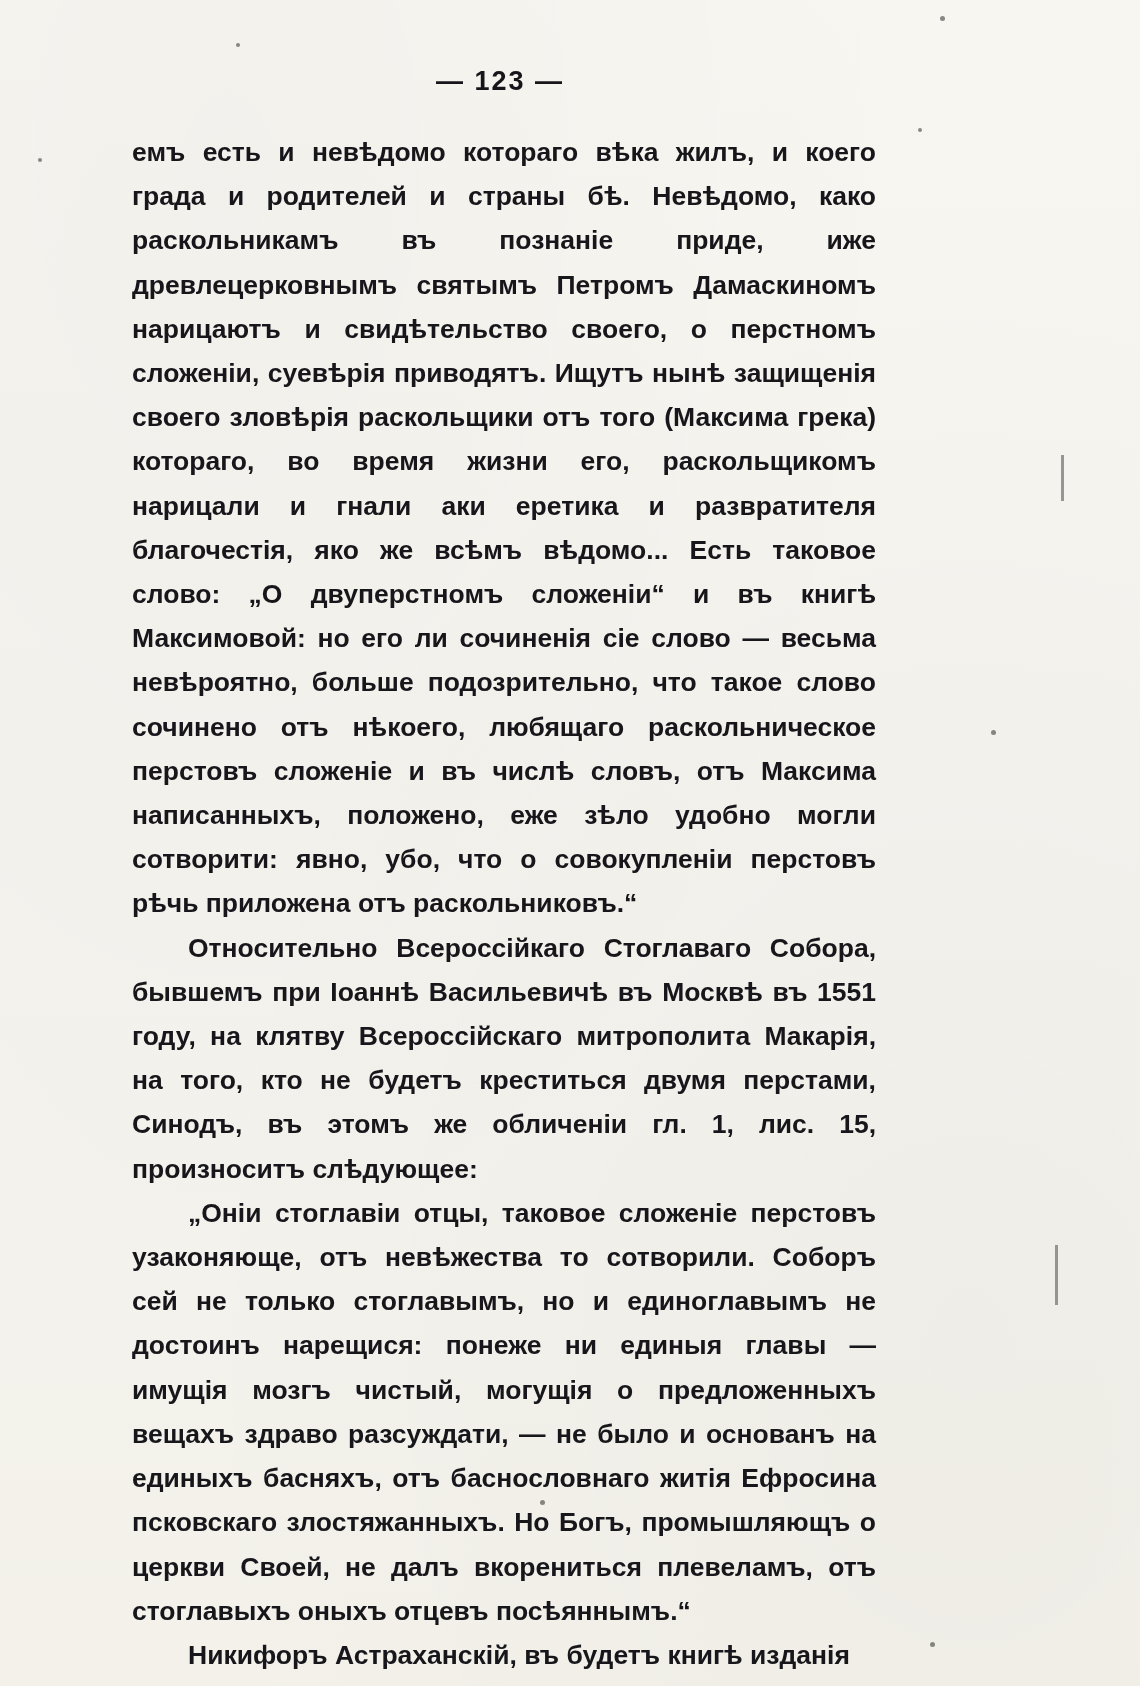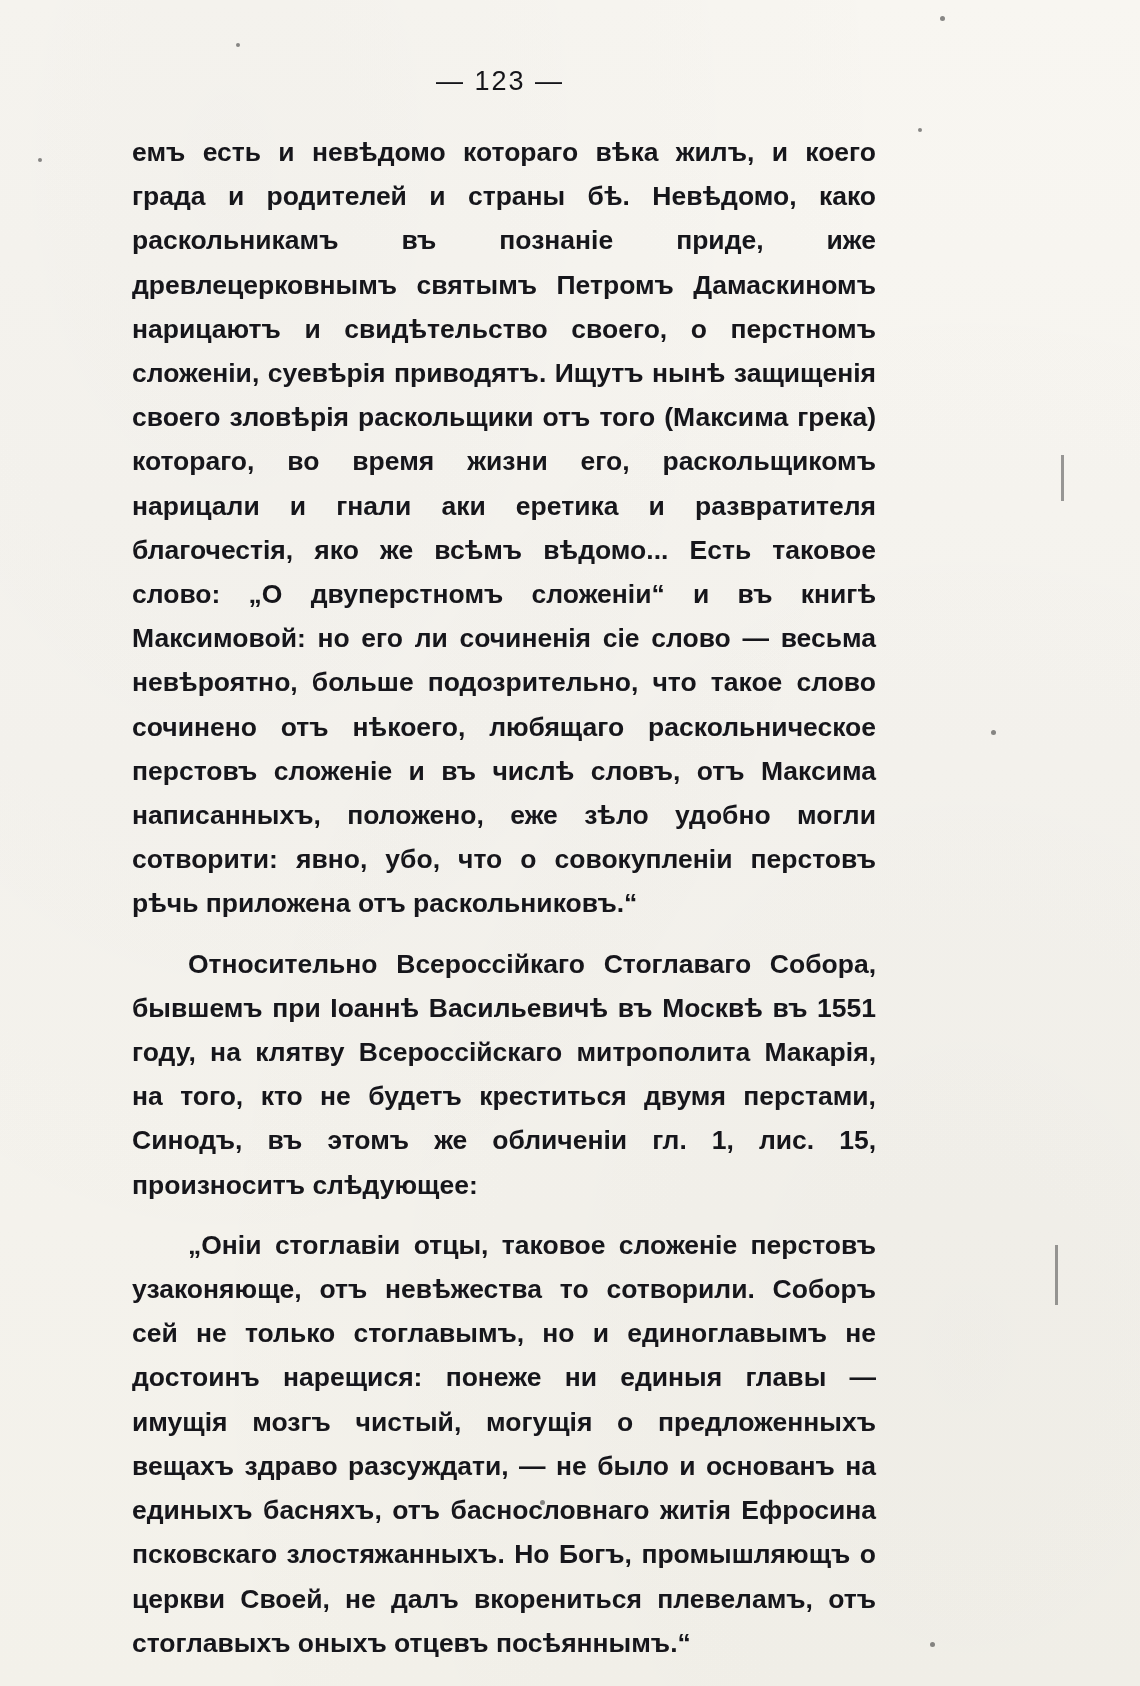--- a/index.html
+++ b/index.html
@@ -29,21 +29,21 @@
       linear-gradient(180deg, #f8f6f1 0%, #f5f3ee 45%, #f3f1ea 100%);
     pointer-events: none;
   }
   .page-number {
     position: absolute;
     top: 66px;
     left: 0;
     width: 1000px;
     text-align: center;
     font-size: 27px;
-    font-weight: normal;
+    font-weight: bold;
     letter-spacing: 2px;
     color: #15151a;
     font-family: "Liberation Sans", sans-serif;
   }
   .text-column {
     position: absolute;
     top: 130px;
     left: 132px;
     width: 744px;
   }
@@ -55,21 +55,21 @@
     text-align: justify;
     text-justify: inter-word;
     font-family: "Liberation Sans", sans-serif;
     font-weight: bold;
     -webkit-font-smoothing: antialiased;
   }
   p.para.indent {
     text-indent: 56px;
   }
   p.para + p.para {
-    margin-top: 16px;
+    margin-top: 0px;
   }
   .speck {
     position: absolute;
     background: #2b2b2b;
     border-radius: 50%;
     opacity: 0.55;
   }
   .edge-mark {
     position: absolute;
     background: #3a3a3a;

